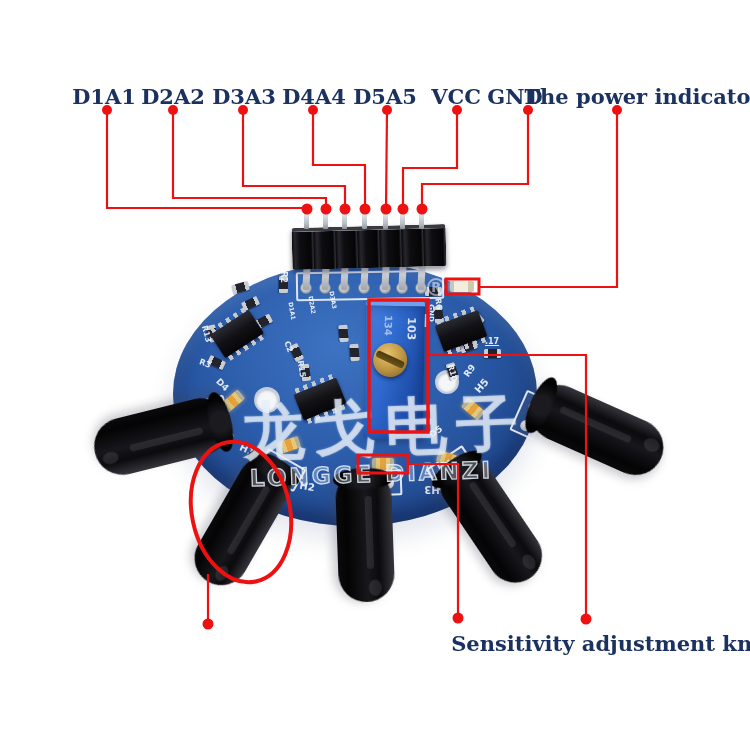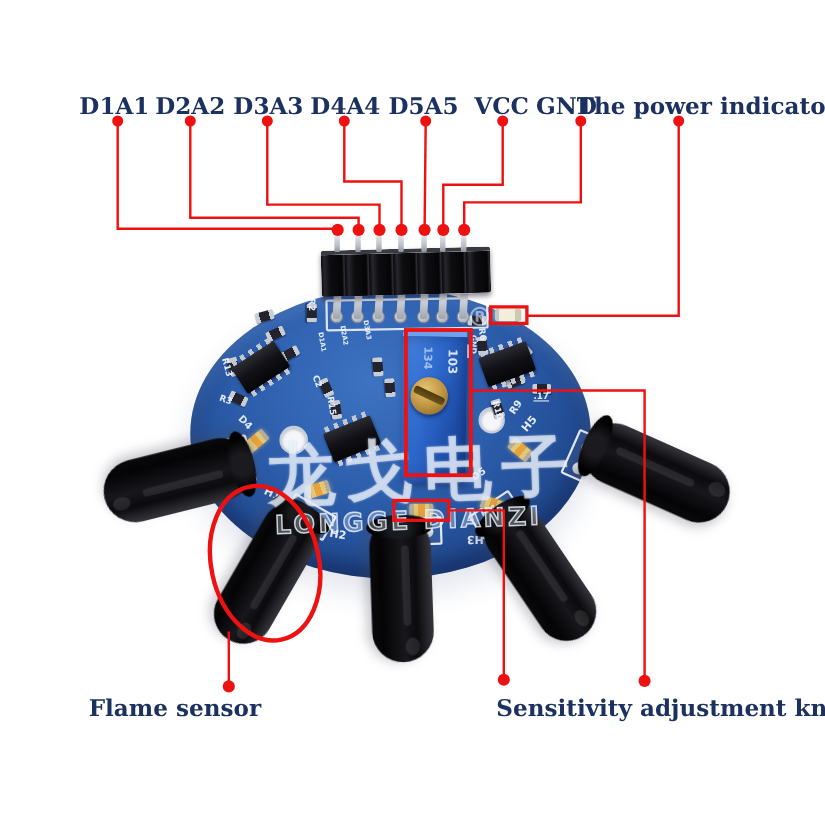--- a/index.html
+++ b/index.html
@@ -140,21 +140,21 @@
       <div class="silk" style="left: 307px; top: 487px; font-size: 10px; transform: translate(-50%, -50%) rotate(10deg);">H2</div>
       <div class="silk" style="left: 432px; top: 489px; font-size: 10px; transform: translate(-50%, -50%) rotate(180deg);">H3</div>
       <div class="silk" style="left: 445px; top: 466px; font-size: 10px; transform: translate(-50%, -50%) rotate(-25deg);">H4</div>
       <div class="silk" style="left: 482px; top: 386px; font-size: 10px; transform: translate(-50%, -50%) rotate(-50deg);">H5</div>
       <div class="silk" style="left: 436px; top: 432px; font-size: 9px; transform: translate(-50%, -50%) rotate(-35deg);">D5</div>
       <div class="silk" style="left: 470px; top: 371px; font-size: 9px; transform: translate(-50%, -50%) rotate(-55deg);">R9</div>
       <div class="silk" style="left: 301px; top: 369px; font-size: 8px; transform: translate(-50%, -50%) rotate(82deg);">R15</div>
       <div class="silk" style="left: 288px; top: 347px; font-size: 8px; transform: translate(-50%, -50%) rotate(70deg);">C2</div>
       <div class="silk" style="left: 438px; top: 304px; font-size: 8px; transform: translate(-50%, -50%) rotate(82deg);">R6</div>
       <div class="silk" style="left: 430px; top: 313px; font-size: 7px; transform: translate(-50%, -50%) rotate(90deg);">GND</div>
-      <div class="silk" style="left: 492px; top: 361px; font-size: 8px; transform: translate(-50%, -50%) rotate(0deg); text-decoration: underline;">.17</div>
+      <div class="silk" style="left: 492px; top: 342px; font-size: 8px; transform: translate(-50%, -50%) rotate(0deg); text-decoration: underline;">.17</div>
       <div class="silk" style="left: 452px; top: 373px; font-size: 8px; transform: translate(-50%, -50%) rotate(75deg);">R10</div>
       <div class="silk" style="left: 292px; top: 311px; font-size: 6px; transform: translate(-50%, -50%) rotate(80deg);">D1A1</div>
       <div class="silk" style="left: 312px; top: 305px; font-size: 6px; transform: translate(-50%, -50%) rotate(80deg);">D2A2</div>
       <div class="silk" style="left: 333px; top: 300px; font-size: 6px; transform: translate(-50%, -50%) rotate(80deg);">D3A3</div>
       <div class="silk" style="left: 421px; top: 321px; font-size: 17px; transform: translate(-50%, -50%) rotate(0deg); font-weight: 900; color: rgba(250, 253, 255, 0.95);">N</div>
       <div class="silk" style="left: 417px; top: 420px; font-size: 16px; transform: translate(-50%, -50%) rotate(-15deg); font-weight: 900; color: rgba(250, 253, 255, 0.95);">≡</div>
     </div>
 
   <div id="silk-strip"></div>
   <div id="header-legs" style="left:0;top:0;width:750px;height:750px;">
@@ -269,16 +269,15 @@
 
   <div id="labels" style="left:0;top:0;width:750px;height:750px;">
       <div class="lbl" style="left: 104px; top: 84px;">D1A1</div>
       <div class="lbl" style="left: 173px; top: 84px;">D2A2</div>
       <div class="lbl" style="left: 244px; top: 84px;">D3A3</div>
       <div class="lbl" style="left: 314px; top: 84px; text-align: right;">D4A4</div>
       <div class="lbl" style="left: 385px; top: 84px;">D5A5</div>
       <div class="lbl" style="left: 456px; top: 84px;">VCC</div>
       <div class="lbl" style="left: 515px; top: 84px;">GND</div>
       <div class="lbl" style="left: 643px; top: 84px;">The power indicator</div>
-      <div class="lbl" style="left: 159px; top: 631px;">Flame sensor</div>
       <div class="lbl" style="left: 616px; top: 631px;">Sensitivity adjustment knob</div>
     </div>
 </div>
 
 </body></html>

